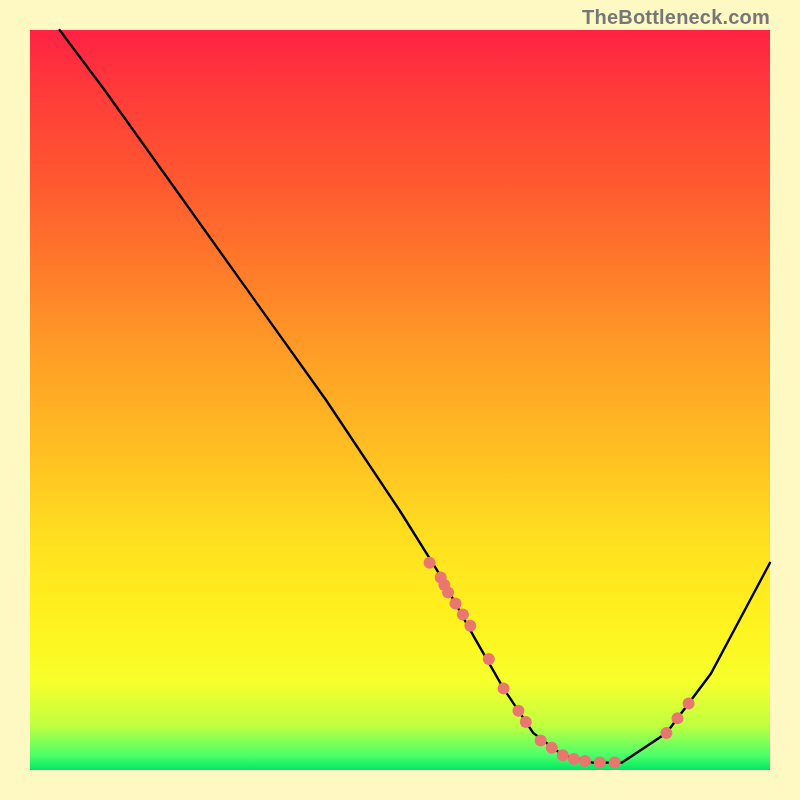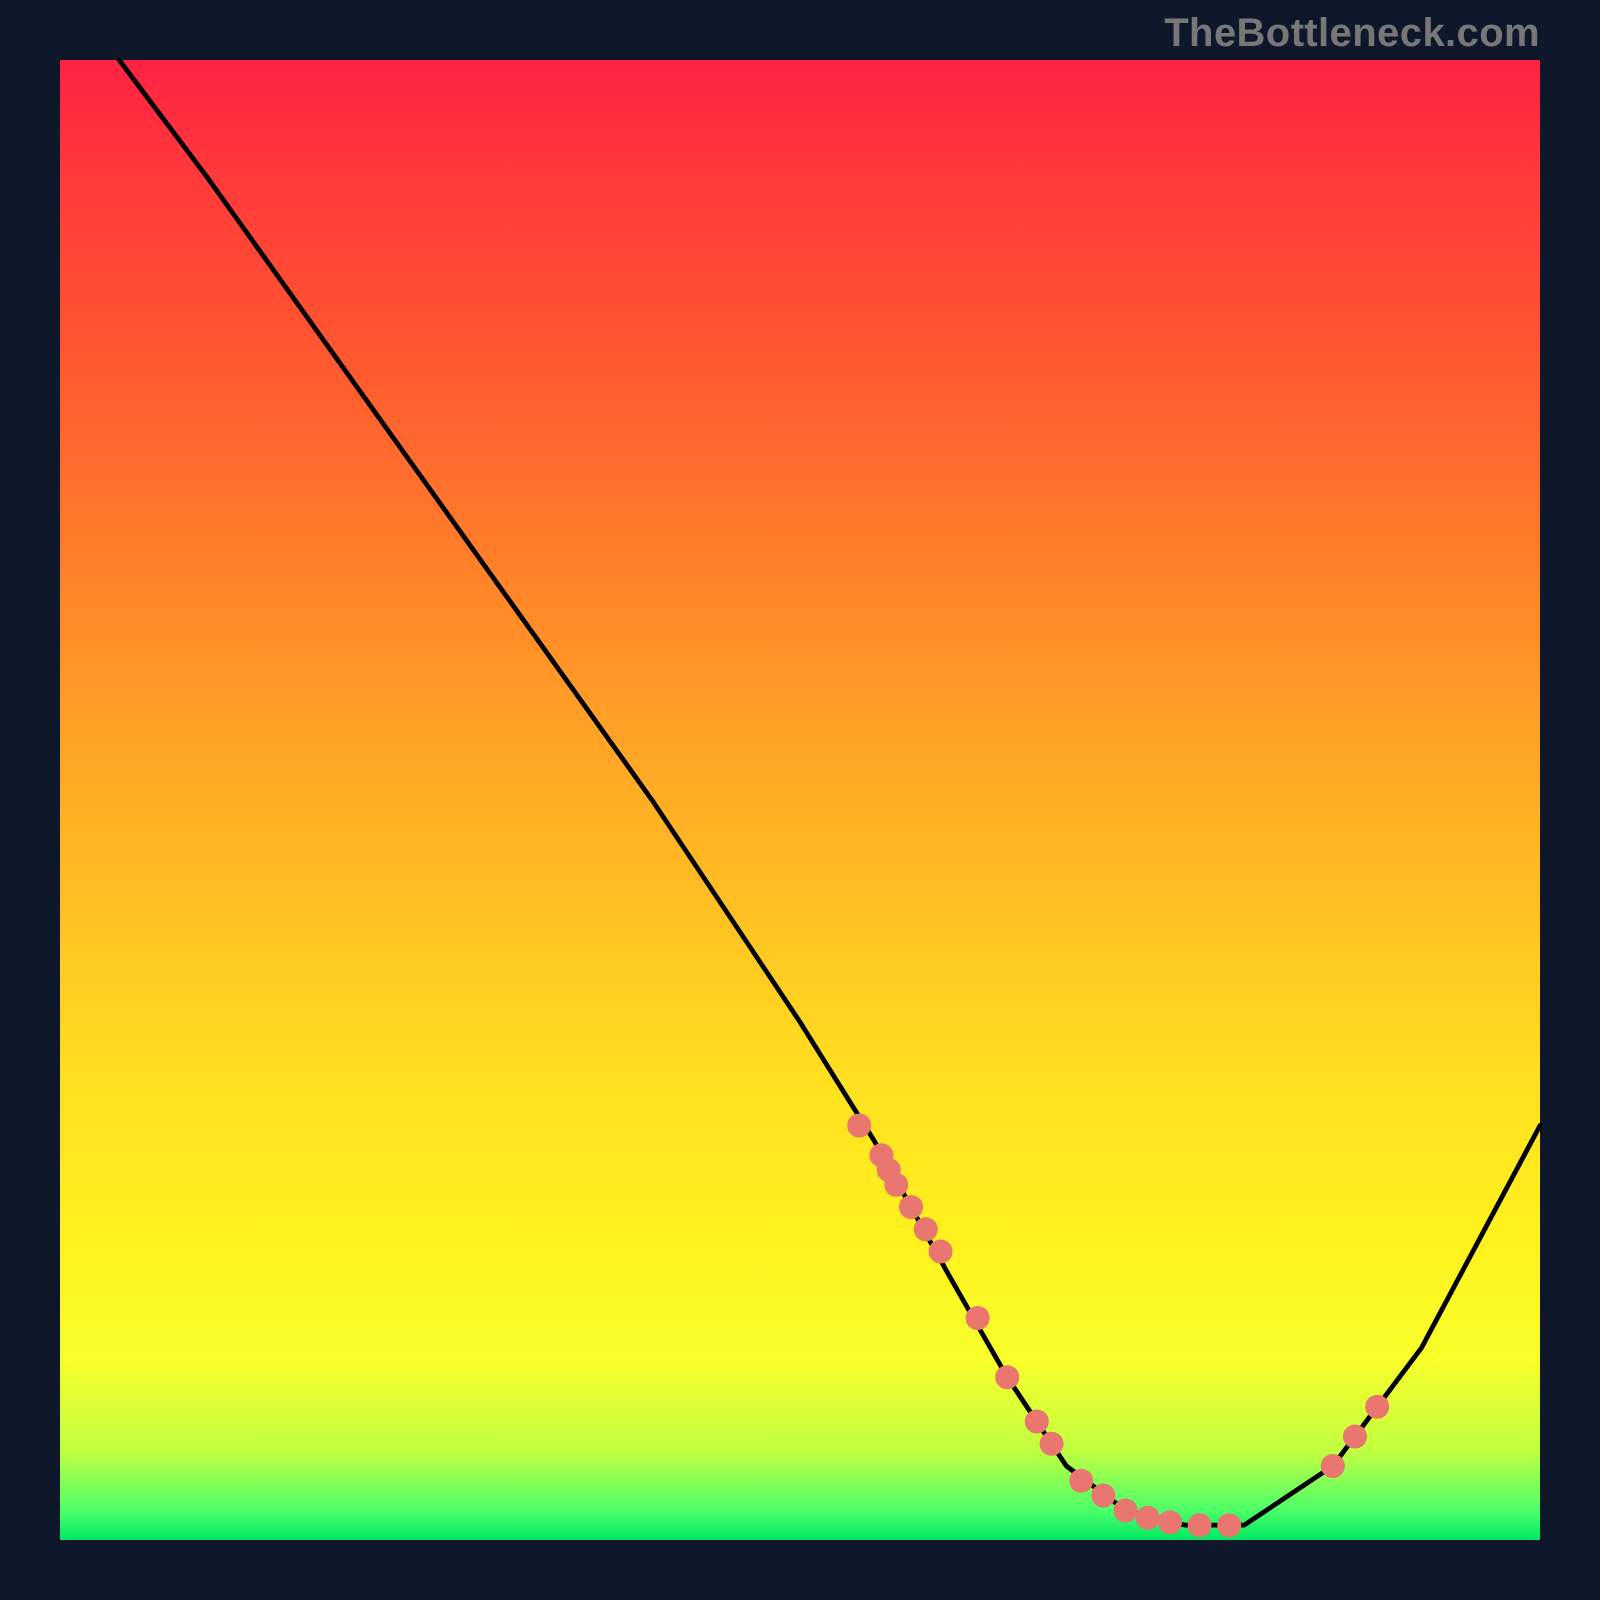--- a/index.html
+++ b/index.html
@@ -7,21 +7,21 @@
     padding: 0;
     width: 800px;
     height: 800px;
     background: #000;
     overflow: hidden;
   }
   .stage {
     position: relative;
     width: 800px;
     height: 800px;
-    background: #0f172a;
+    background: #fef9c3;
   }
   .plot {
     position: absolute;
     left: 30px;
     top: 30px;
     width: 740px;
     height: 740px;
     background: linear-gradient(to bottom,
       #ff2244 0%,
       #ff3a3a 8%,

